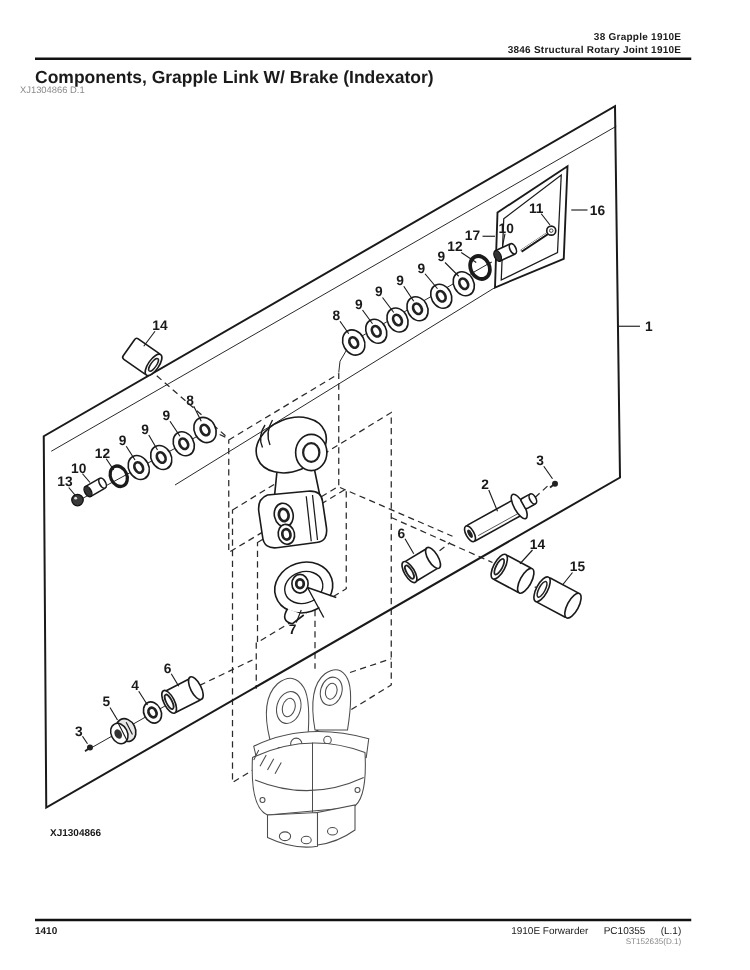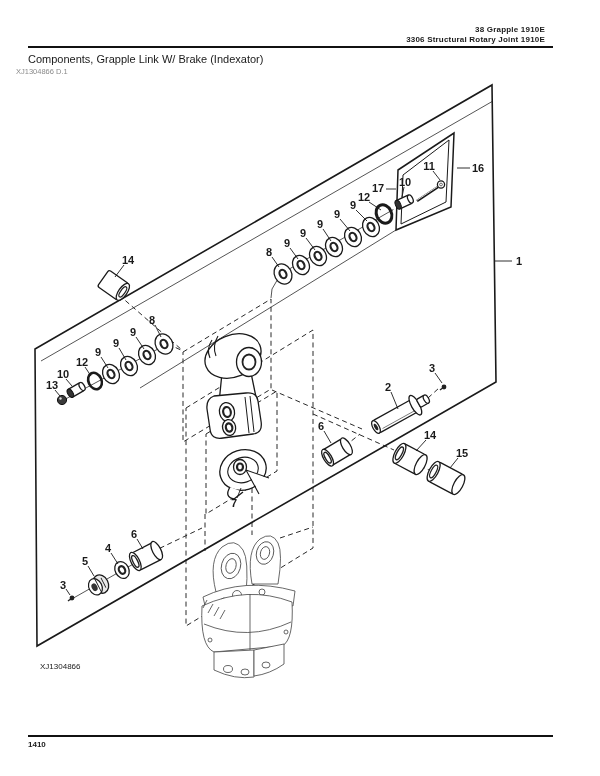--- a/index.html
+++ b/index.html
@@ -3,23 +3,23 @@
 <meta charset="utf-8">
 <style>
   html,body{margin:0;padding:0;background:#fff;}
   .page{position:relative;width:592px;height:776px;background:#ffffff;overflow:hidden;
         font-family:"Liberation Sans",sans-serif;color:#1a1a1a;}
   .hdr{position:absolute;top:25px;right:47px;text-align:right;font-weight:bold;
        font-size:8px;line-height:10px;letter-spacing:.2px;}
   .rule{position:absolute;left:28px;width:525px;height:2px;background:#111;}
   .rule-top{top:46px;}
   .rule-bottom{top:735px;}
-  .title{position:absolute;top:53px;left:28px;font-size:11px;font-weight:normal;}
+  .title{position:absolute;top:53px;left:28px;font-size:14px;font-weight:bold;}
   .subtitle{position:absolute;top:67px;left:16px;font-size:7.5px;color:#8a8a8a;}
-  .figcap{position:absolute;top:662px;left:40px;font-size:8px;font-weight:normal;}
+  .figcap{position:absolute;top:662px;left:40px;font-size:8px;font-weight:bold;}
   .pageno{position:absolute;top:740px;left:28px;font-size:8px;font-weight:bold;text-align:right;}
   .fright{position:absolute;top:740px;right:47px;text-align:right;font-size:8px;}
   .fright .fr1 span{margin-left:10px;}
   .fright .fr2{font-size:6.5px;color:#8a8a8a;margin-top:1px;}
   svg#diagram-svg{position:absolute;left:0;top:0;}
   .callout{font-family:"Liberation Sans",sans-serif;font-size:11px;font-weight:bold;
            fill:#1a1a1a;text-anchor:middle;}
   .leader{stroke:#1a1a1a;stroke-width:.9;fill:none;}
   .dash{stroke:#2a2a2a;stroke-width:1;fill:none;stroke-dasharray:5 3.5;}
   .thin{stroke:#2a2a2a;stroke-width:.8;fill:none;}
@@ -29,21 +29,21 @@
   .liteo{stroke:#4d4d4d;stroke-width:.85;fill:none;}
   .bord{stroke:#1a1a1a;stroke-width:1.6;fill:none;}
 </style>
 </head>
 <body>
 
 <div class="page">
 
   <div class="hdr">
     <div>38 Grapple 1910E</div>
-    <div>3306 Structural Rotary Joint 1910E</div>
+    <div>3846 Structural Rotary Joint 1910E</div>
   </div>
   <div class="rule rule-top"></div>
   <div class="title">Components, Grapple Link W/ Brake (Indexator)</div>
   <div class="subtitle">XJ1304866 D.1</div>
 
   <svg id="diagram-svg" width="600" height="776" viewBox="0 0 600 776">
 
     <g>
       <line class="thin" x1="41" y1="361" x2="493" y2="101"></line>
       <line class="thin" x1="140" y1="388" x2="396" y2="230"></line>
@@ -322,13 +322,21 @@
         <line x1="88" y1="566" x2="94" y2="576" class="leader"></line>
         <text x="85" y="565" class="callout">5</text>
         <line x1="66" y1="589" x2="70" y2="595" class="leader"></line>
         <text x="63" y="589" class="callout">3</text>
       </g>
   </svg>
 
   <div class="figcap">XJ1304866</div>
   <div class="rule rule-bottom"></div>
   <div class="pageno">1410</div>
+  <div class="fright">
+    <div class="fr1">
+      <span style="margin-left:0">1910E Forwarder</span>
+      <span>PC10355</span>
+      <span>(L.1)</span>
+    </div>
+    <div class="fr2">ST152635(D.1)</div>
+  </div>
 </div>
 
 </body></html>

